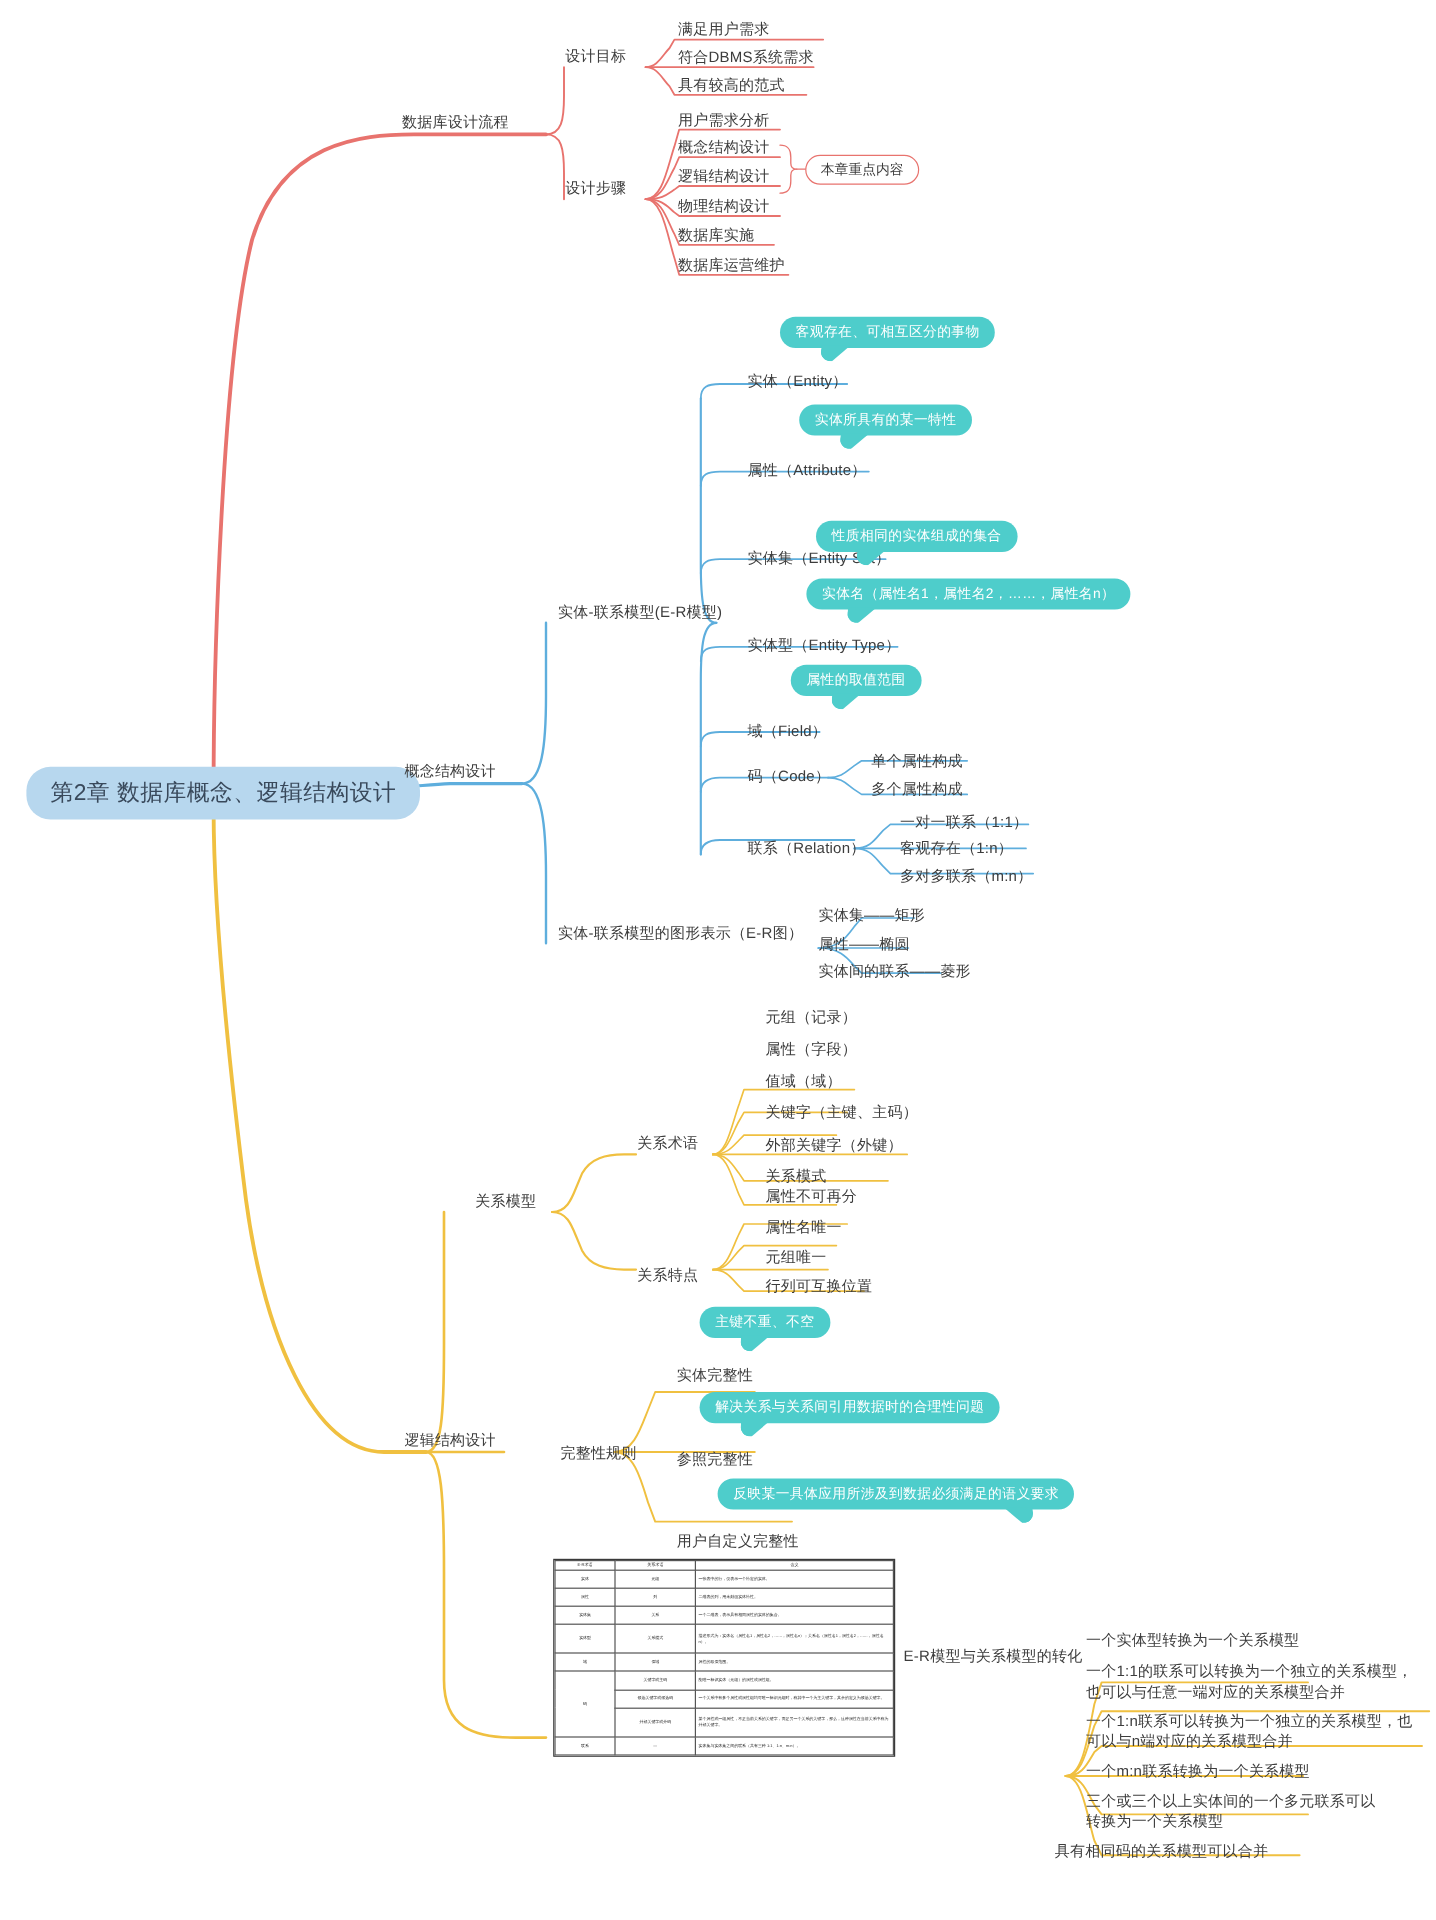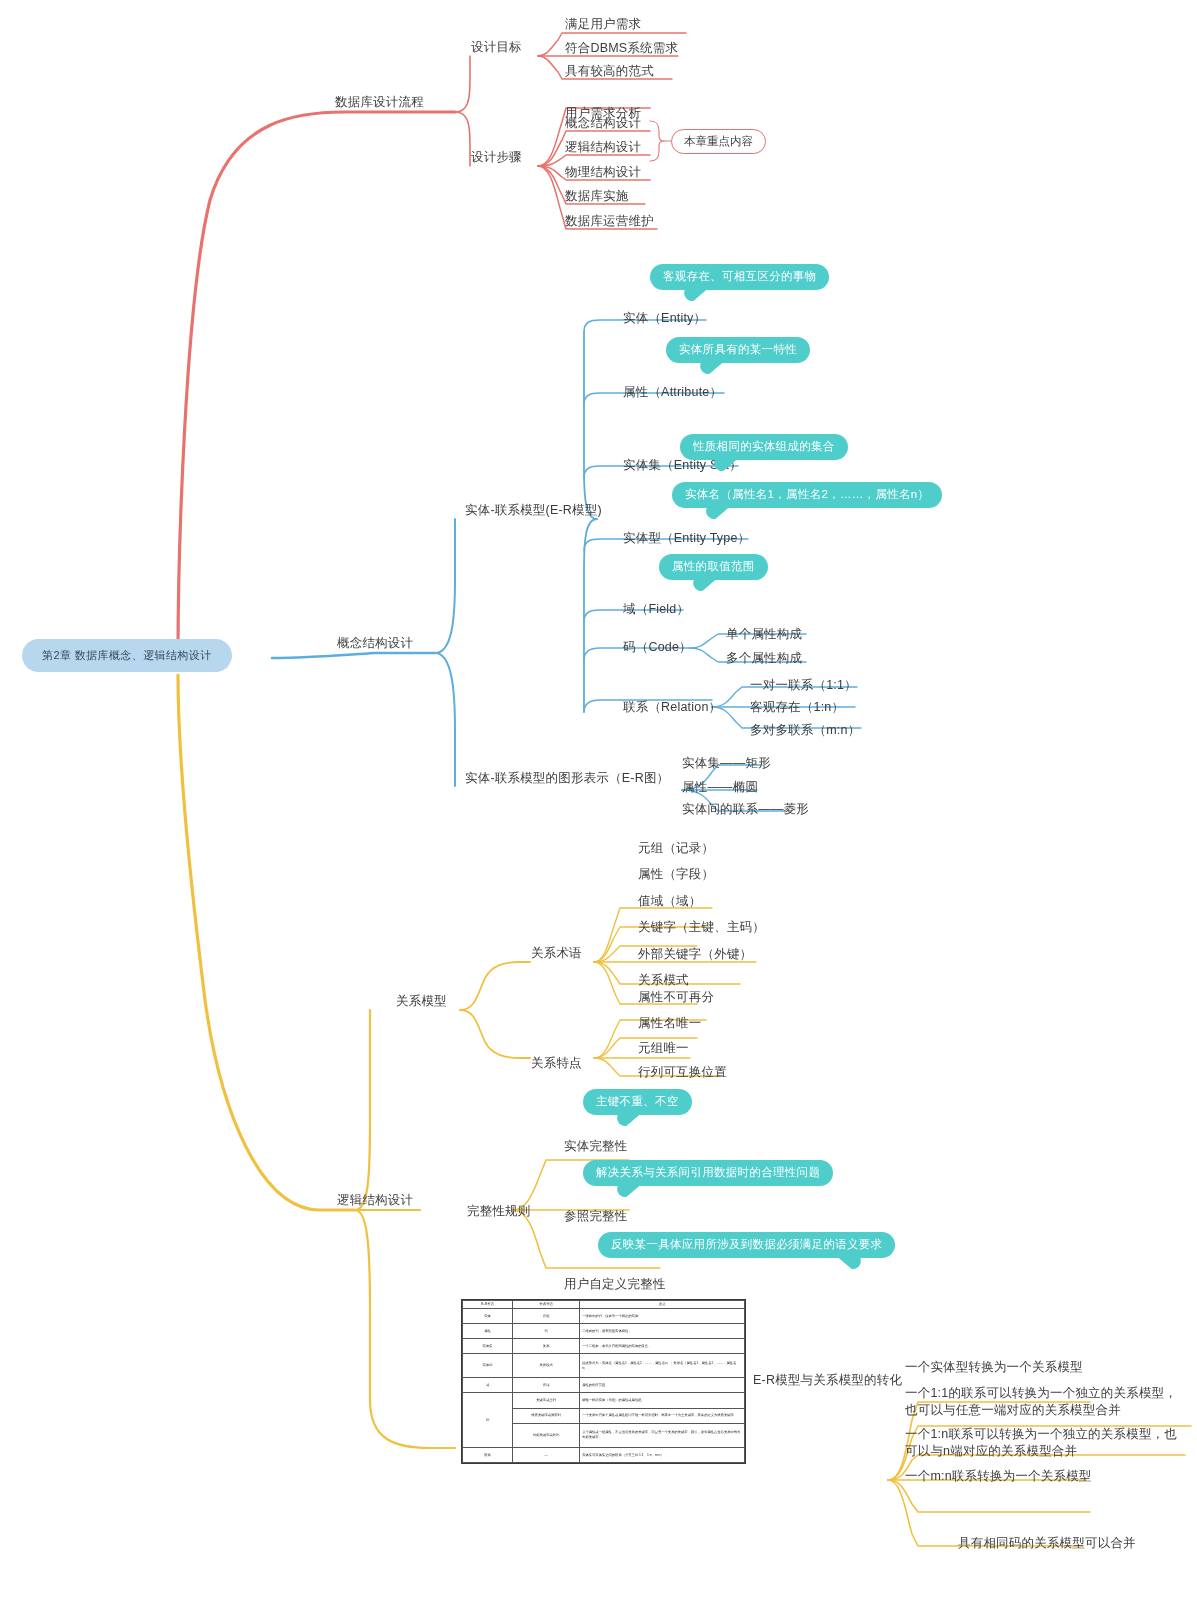--- a/index.html
+++ b/index.html
@@ -21,21 +21,21 @@
     letter-spacing:.2px;
   }
   .node.wrap{white-space:normal;}
 
   
   .root{
     position:absolute;
     background:#b7d7ee;
     border-radius:20px;
     color:#39495b;
-    font-size:11px;
+    font-size:19px;
     padding:9px 20px;
     white-space:nowrap;
     letter-spacing:.4px;
   }
 
   
   .bubble{
     position:absolute;
     background:#4ecdcb;
     color:#ffffff;
@@ -196,21 +196,21 @@
   <div class="root" style="left:22px;top:639px;">第2章 数据库概念、逻辑结构设计</div>
 
   <div class="node" style="left:335px;top:94px;">数据库设计流程</div>
 
   <div class="node" style="left:471px;top:39px;">设计目标</div>
   <div class="node" style="left:565px;top:16px;">满足用户需求</div>
   <div class="node" style="left:565px;top:40px;">符合DBMS系统需求</div>
   <div class="node" style="left:565px;top:63px;">具有较高的范式</div>
 
   <div class="node" style="left:471px;top:149px;">设计步骤</div>
-  <div class="node" style="left:565px;top:105px;">用户需求分析</div>
+  <div class="node" style="left:565px;top:92px;">用户需求分析</div>
   <div class="node" style="left:565px;top:115px;">概念结构设计</div>
   <div class="node" style="left:565px;top:139px;">逻辑结构设计</div>
   <div class="node" style="left:565px;top:164px;">物理结构设计</div>
   <div class="node" style="left:565px;top:188px;">数据库实施</div>
   <div class="node" style="left:565px;top:213px;">数据库运营维护</div>
 
   <div class="pill" style="left:671px;top:129px;">本章重点内容</div>
 
   <div class="node" style="left:337px;top:635px;">概念结构设计</div>
 
@@ -333,16 +333,17 @@
   <div class="node" style="left:753px;top:1372px;">E-R模型与关系模型的转化</div>
 
   <div class="node" style="left:905px;top:1359px;">一个实体型转换为一个关系模型</div>
 
   <div class="node wrap" style="left:905px;top:1385px;width:272px;">一个1:1的联系可以转换为一个独立的关系模型，也可以与任意一端对应的关系模型合并</div>
 
   <div class="node wrap" style="left:905px;top:1426px;width:272px;">一个1:n联系可以转换为一个独立的关系模型，也可以与n端对应的关系模型合并</div>
 
   <div class="node" style="left:905px;top:1468px;">一个m:n联系转换为一个关系模型</div>
 
-
-  <div class="node" style="left:958px;top:1535px;">具有相同码的关系模型可以合并</div>
+  <div class="node wrap" style="left:905px;top:1493px;width:250px;">三个或三个以上实体间的一个多元联系可以转换为一个关系模型</div>
+
+  <div class="node" style="left:879px;top:1535px;">具有相同码的关系模型可以合并</div>
 
 </div>
 
 </body></html>

